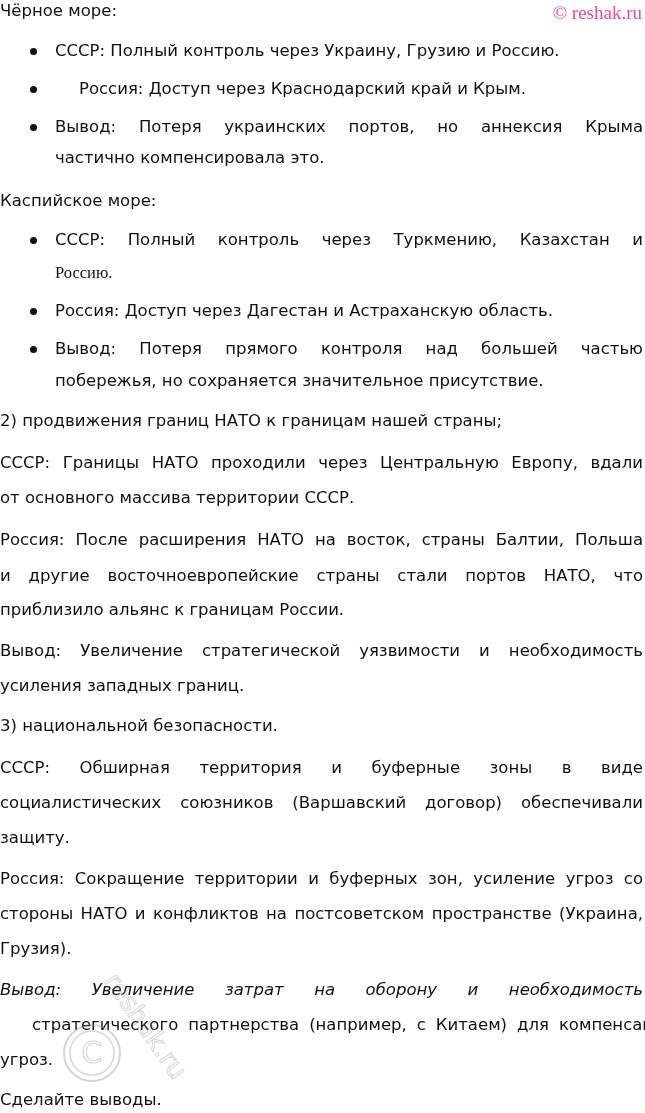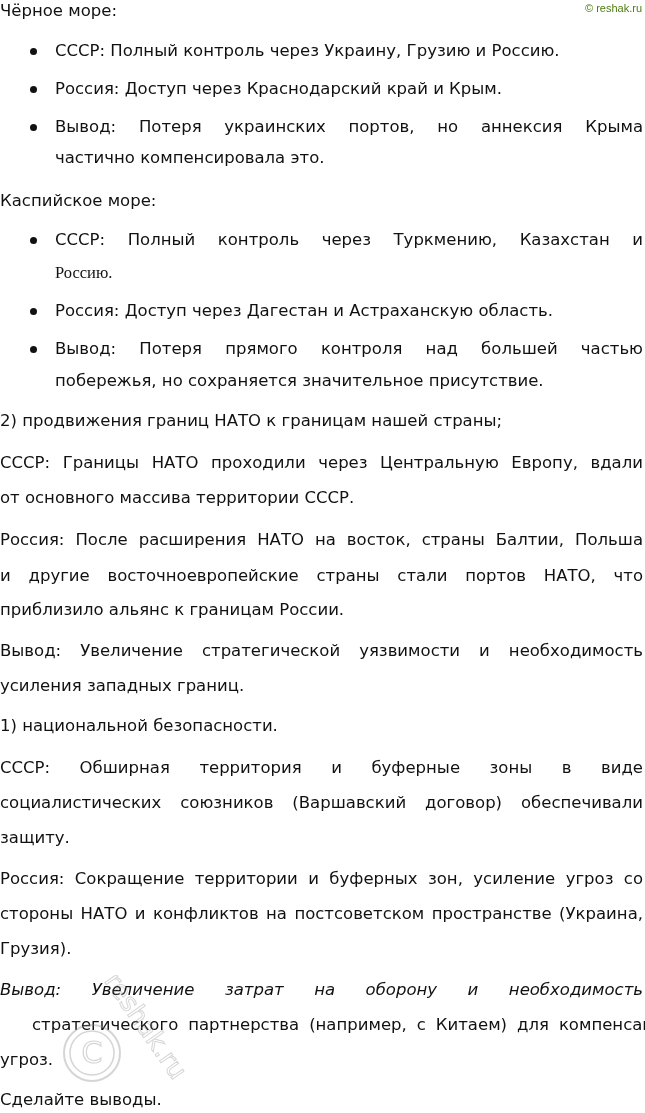--- a/index.html
+++ b/index.html
@@ -7,37 +7,37 @@
     width: 645px; height: 1113px; position: relative; overflow: hidden;
     font-family: "DejaVu Sans", sans-serif; color: #111; font-size: 16.5px;
   }
   .page { position: absolute; left: 0; top: 0; width: 645px; }
   .line { position: absolute; left: 0; white-space: nowrap; line-height: 1; }
   .just { text-align: justify; text-align-last: justify; width: 643px; white-space: normal; }
   .bullet-just { width: 588px; }
   .bold { font-weight: normal; }
   .dot { position: absolute; left: 30px; width: 7px; height: 7px; border-radius: 50%; background: #111; }
   .indent { left: 55px; }
-  .copyright { position: absolute; right: 3px; top: 2px; font-family: Liberation Sans, sans-serif; font-size: 11px; color: #4d7c0f; }
+  .copyright { position: absolute; right: 3px; top: 2px; font-family: Liberation Serif, serif; font-size: 19px; color: #ec4899; }
   .watermark { position: absolute; left: 40px; top: 975px; width: 150px; height: 120px; opacity: 0.35; pointer-events: none; }
 </style>
 </head>
 <body>
 
 <div class="page">
 
   <div class="copyright">© reshak.ru</div>
 
   <div class="line" style="top:3px;">Чёрное море:</div>
 
   <div class="dot" style="top:48px;"></div>
   <div class="line indent" style="top:43px;">СССР: Полный контроль через Украину, Грузию и Россию.</div>
 
   <div class="dot" style="top:86px;"></div>
-  <div class="line indent" style="top:81px;">Россия: Доступ через Краснодарский край и Крым.</div>
+  <div class="line indent" style="top:81px;margin-left:24px;">Россия: Доступ через Краснодарский край и Крым.</div>
 
   <div class="dot" style="top:124px;"></div>
   <div class="line indent just bullet-just" style="top:119px;">Вывод: Потеря украинских портов, но аннексия Крыма</div>
   <div class="line indent" style="top:150px;">частично компенсировала это.</div>
 
   <div class="line" style="top:193px;">Каспийское море:</div>
 
   <div class="dot" style="top:237px;"></div>
   <div class="line indent just bullet-just" style="top:232px;">СССР: Полный контроль через Туркмению, Казахстан и</div>
   <div class="line indent" style="top:265px;font-family:Liberation Serif, serif;">Россию.</div>
@@ -51,21 +51,21 @@
 
   <div class="line bold" style="top:413px;">2) продвижения границ НАТО к границам нашей страны;</div>
   <div class="line just" style="top:455px;">СССР: Границы НАТО проходили через Центральную Европу, вдали</div>
   <div class="line" style="top:490px;">от основного массива территории СССР.</div>
   <div class="line just" style="top:532px;">Россия: После расширения НАТО на восток, страны Балтии, Польша</div>
   <div class="line just" style="top:568px;">и другие восточноевропейские страны стали портов НАТО, что</div>
   <div class="line" style="top:602px;">приблизило альянс к границам России.</div>
   <div class="line just" style="top:643px;">Вывод: Увеличение стратегической уязвимости и необходимость</div>
   <div class="line" style="top:678px;">усиления западных границ.</div>
 
-  <div class="line bold" style="top:718px;">1) национальной безопасности.</div>
+  <div class="line bold" style="top:718px;">3) национальной безопасности.</div>
   <div class="line just" style="top:760px;">СССР: Обширная территория и буферные зоны в виде</div>
   <div class="line just" style="top:795px;">социалистических союзников (Варшавский договор) обеспечивали</div>
   <div class="line" style="top:830px;">защиту.</div>
   <div class="line just" style="top:871px;">Россия: Сокращение территории и буферных зон, усиление угроз со</div>
   <div class="line just" style="top:906px;">стороны НАТО и конфликтов на постсоветском пространстве (Украина,</div>
   <div class="line" style="top:941px;">Грузия).</div>
   <div class="line just" style="top:982px;font-style:italic;">Вывод: Увеличение затрат на оборону и необходимость</div>
   <div class="line just" style="top:1017px;padding-left:32px;">стратегического партнерства (например, с Китаем) для компенсации</div>
   <div class="line" style="top:1052px;">угроз.</div>
 

